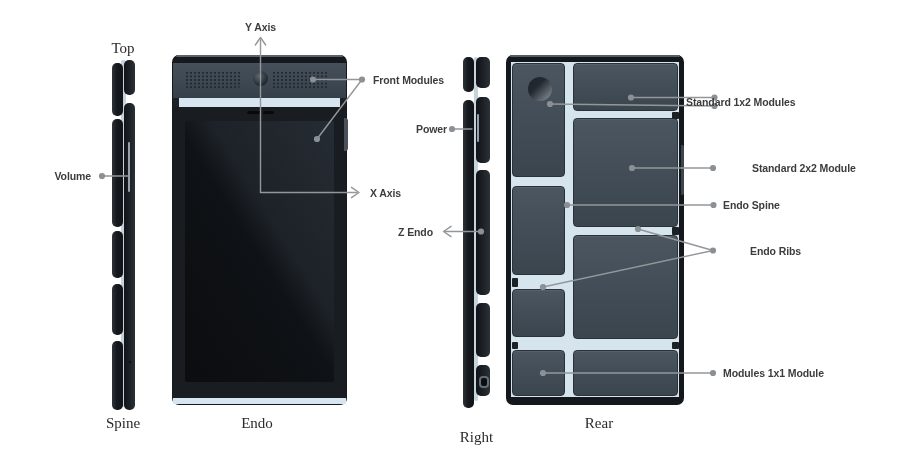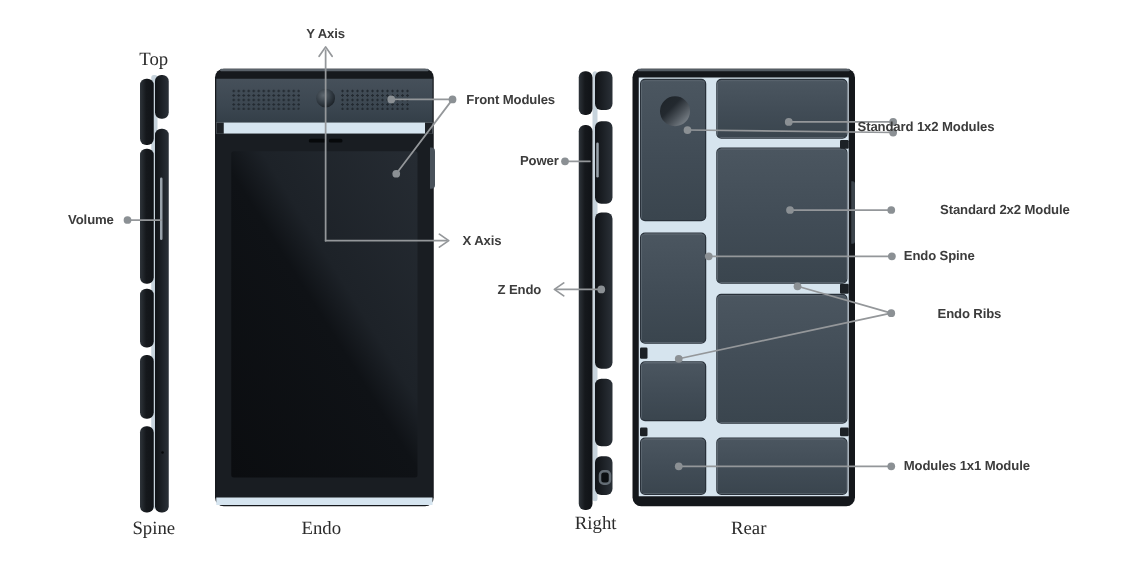--- a/index.html
+++ b/index.html
@@ -165,16 +165,16 @@
   <div class="lbl tr" style="left:377px;top:226px;width:56px;">Z Endo</div>
   <div class="lbl" style="left:686px;top:96px;">Standard 1x2 Modules</div>
   <div class="lbl" style="left:752px;top:162px;">Standard 2x2 Module</div>
   <div class="lbl" style="left:723px;top:199px;">Endo Spine</div>
   <div class="lbl" style="left:750px;top:245px;">Endo Ribs</div>
   <div class="lbl" style="left:723px;top:367px;">Modules 1x1 Module</div>
 
   <div class="cap tc" style="left:105px;top:42px;width:36px;">Top</div>
   <div class="cap tc" style="left:105px;top:417px;width:36px;">Spine</div>
   <div class="cap tc" style="left:227px;top:417px;width:60px;">Endo</div>
-  <div class="cap tc" style="left:450px;top:413px;width:53px;">Right</div>
+  <div class="cap tc" style="left:450px;top:431px;width:53px;">Right</div>
   <div class="cap tc" style="left:575px;top:417px;width:48px;">Rear</div>
 
 </div>
 
 </body></html>

